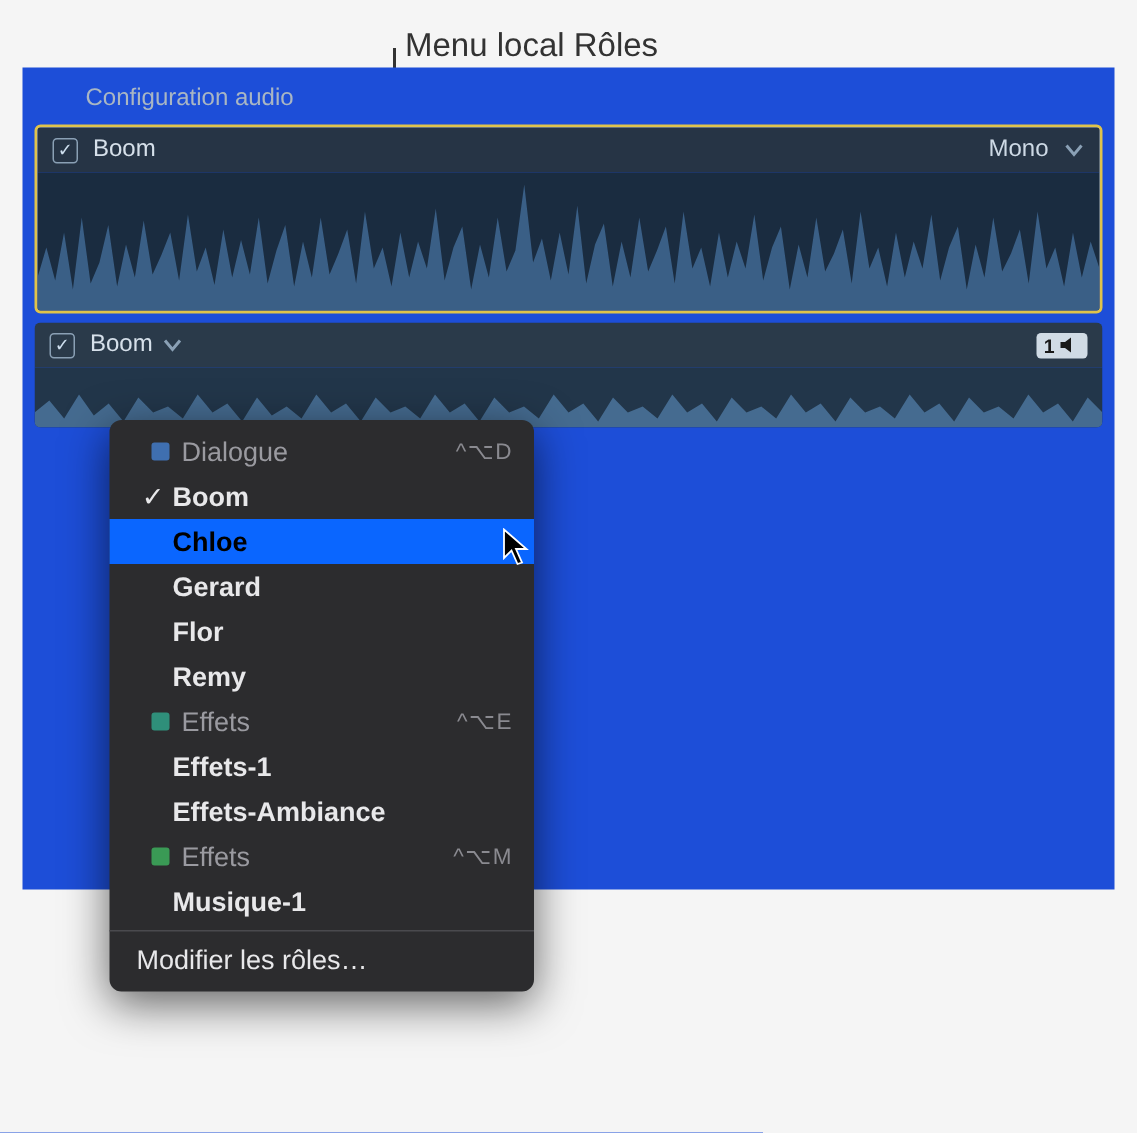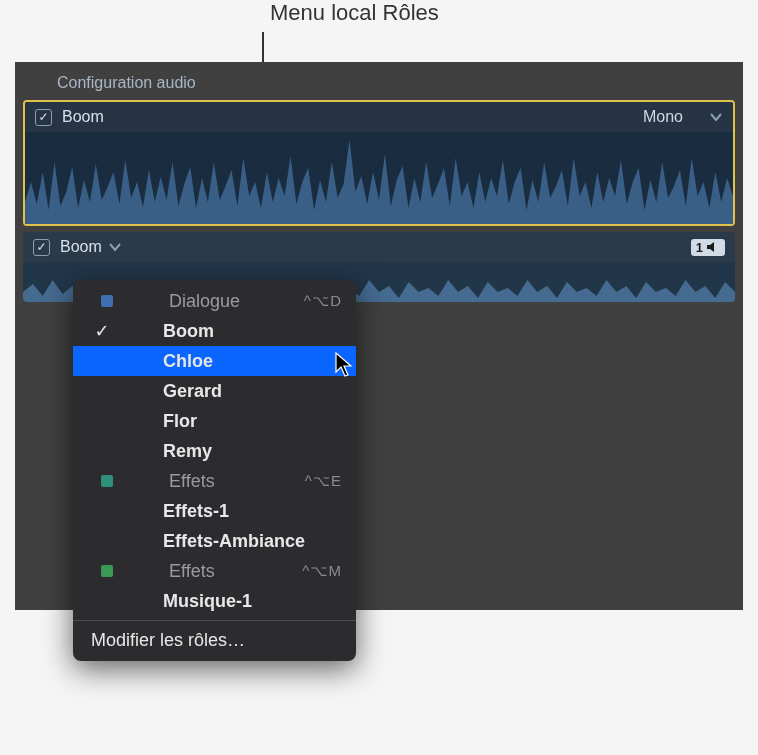--- a/index.html
+++ b/index.html
@@ -6,36 +6,36 @@
     margin: 0;
     padding: 0;
     background: #f5f5f5;
     font-family: -apple-system, "Helvetica Neue", Arial, sans-serif;
     width: 758px;
     height: 755px;
     position: relative;
   }
   .callout {
     position: absolute;
-    top: 0;
+    top: 17px;
     left: 270px;
     font-size: 22px;
     color: #333;
   }
   .callout-line {
     position: absolute;
     background: #333;
   }
   .panel {
     position: absolute;
-    top: 62px;
+    top: 45px;
     left: 15px;
     width: 728px;
     height: 548px;
-    background: #404040;
+    background: #1d4ed8;
     padding-top: 10px;
     box-sizing: border-box;
   }
   .section-title {
     color: #a9b6c3;
     font-size: 16px;
     margin: 2px 0 8px 42px;
   }
   .component {
     margin: 0 8px 6px 8px;
@@ -76,21 +76,21 @@
   .chevron {
     display: inline-block;
     margin-left: 6px;
     color: #8aa0b5;
   }
   .chevron svg { display: block; }
   .spacer { flex: 1; }
   .channel-label {
     color: #cdd9e5;
     font-size: 16px;
-    margin-right: 20px;
+    margin-right: 4px;
   }
   .solo-badge {
     display: inline-flex;
     align-items: center;
     gap: 3px;
     background: #d0dbe5;
     color: #1a1a1a;
     border-radius: 3px;
     padding: 1px 5px;
     font-size: 13px;
@@ -125,21 +125,20 @@
     box-shadow: 0 8px 30px rgba(0,0,0,0.6);
     padding: 6px 0 6px 0;
     color: #e8e8ea;
     font-size: 18px;
   }
   .popup-row {
     display: flex;
     align-items: center;
     height: 30px;
     padding: 0 14px 0 6px;
-    gap: 48px;
   }
   .popup-row.category {
     color: #9a9aa0;
     font-weight: 400;
   }
   .popup-row .swatch {
     width: 12px;
     height: 12px;
     border-radius: 2px;
     margin-left: 22px;
@@ -162,21 +161,21 @@
     width: 18px;
     display: inline-block;
     text-align: center;
     font-weight: 400;
   }
   .popup-row.item .label {
     margin-left: 4px;
   }
   .popup-row.item.highlight {
     background: #0a66ff;
-    color: #e5e5e5;
+    color: #000000;
   }
   .popup-sep {
     height: 1px;
     background: #4a4a4e;
     margin: 4px 0;
   }
   .popup-row.footer {
     font-weight: 400;
     padding-left: 18px;
     text-align: right;

